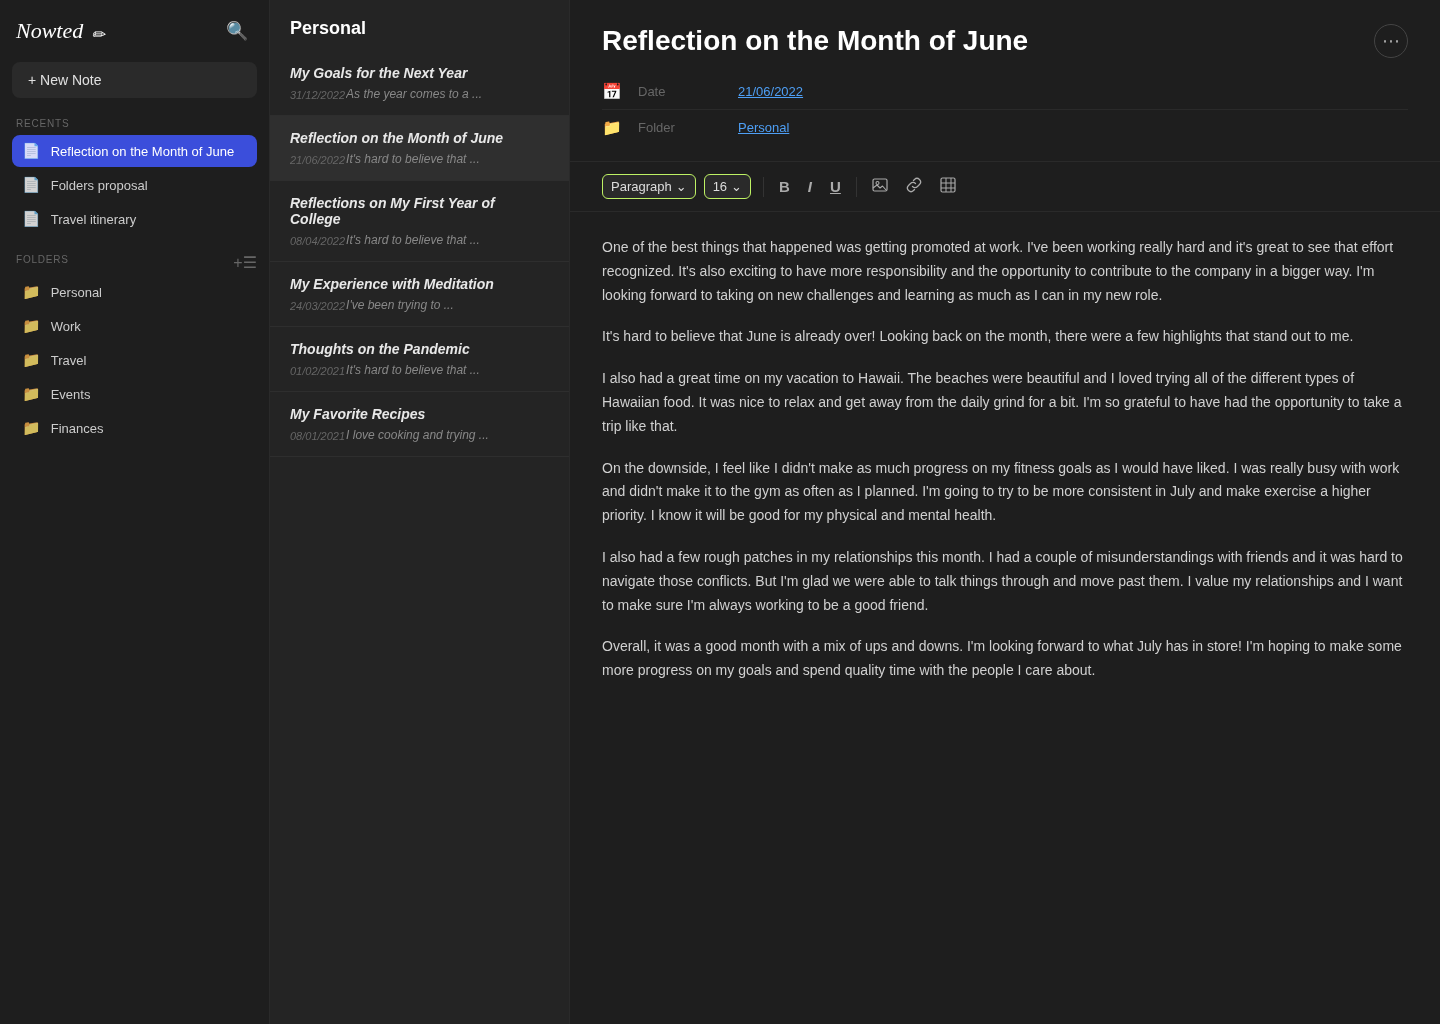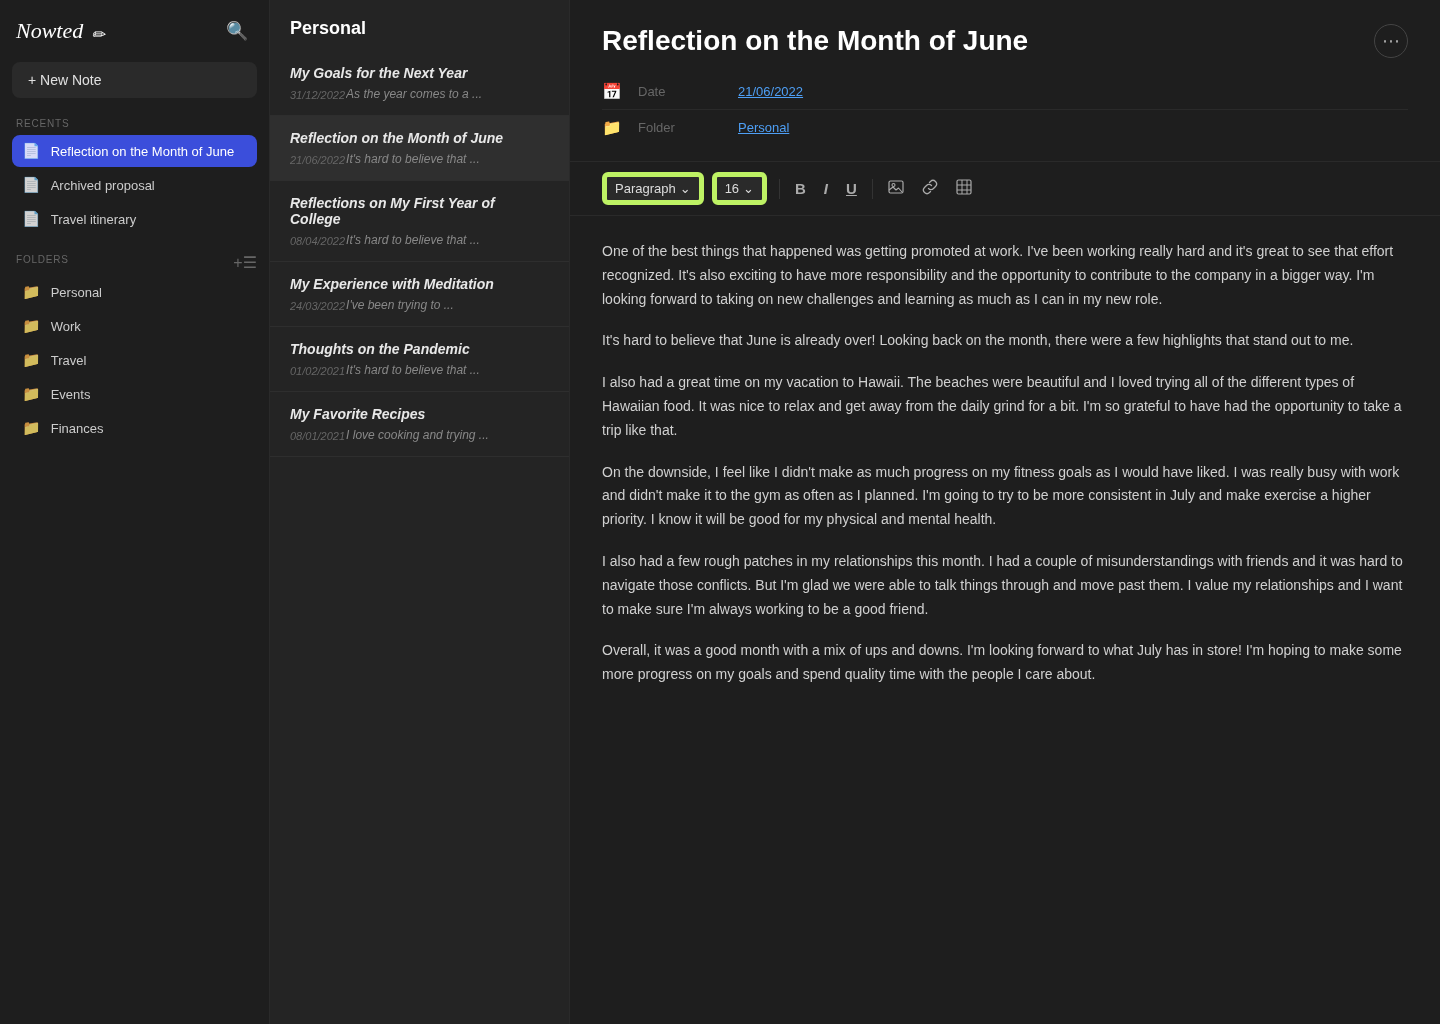--- a/index.html
+++ b/index.html
@@ -231,21 +231,21 @@
     
     .editor-toolbar {
       display: flex;
       align-items: center;
       padding: 10px 32px;
       border-bottom: 1px solid #2a2a2a;
       gap: 4px;
     }
     .toolbar-select {
       background: #2a2a2a;
-      border: 5px solid #bef264;
+      border: 1px solid #bef264;
       border-radius: 6px;
       color: #ddd;
       padding: 4px 8px;
       font-size: 13px;
       cursor: pointer;
       display: flex;
       align-items: center;
       gap: 4px;
       margin-right: 4px;
     }
@@ -298,21 +298,21 @@
 
   <div class="sidebar-section">
     <div class="sidebar-section-label">Recents</div>
     <div id="recents-list">
         <div class="sidebar-item active">
           <span class="item-icon">📄</span>
       <span>Reflection on the Month of June</span>
         </div>
         <div class="sidebar-item">
           <span class="item-icon">📄</span>
-      <span>Archived proposal</span>
+      <span>Folders proposal</span>
         </div>
         <div class="sidebar-item">
           <span class="item-icon">📄</span>
       <span>Travel itinerary</span>
         </div>
       </div>
   </div>
 
   <div class="sidebar-section">
     <div class="sidebar-section-header">

